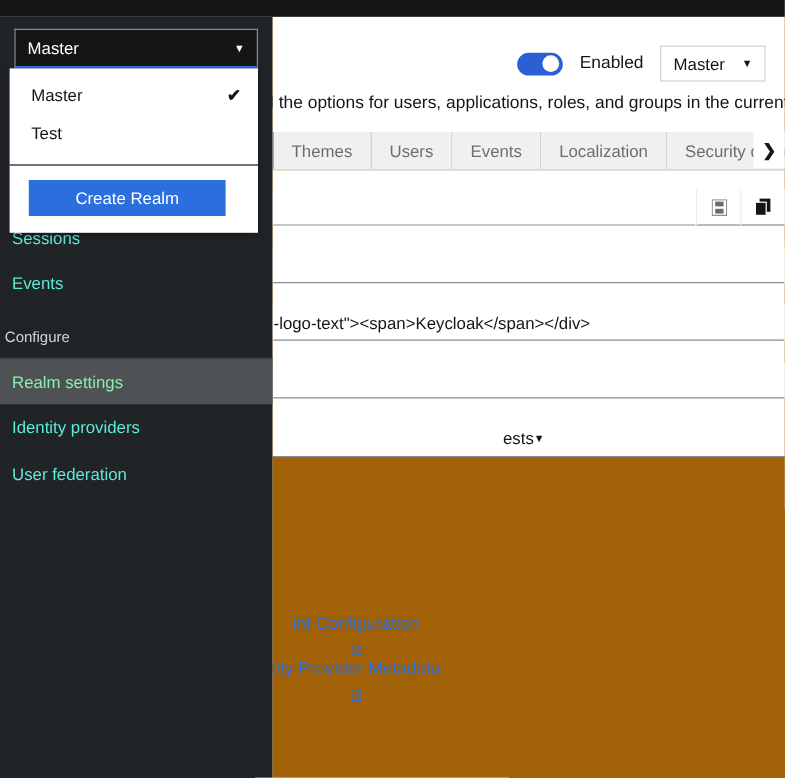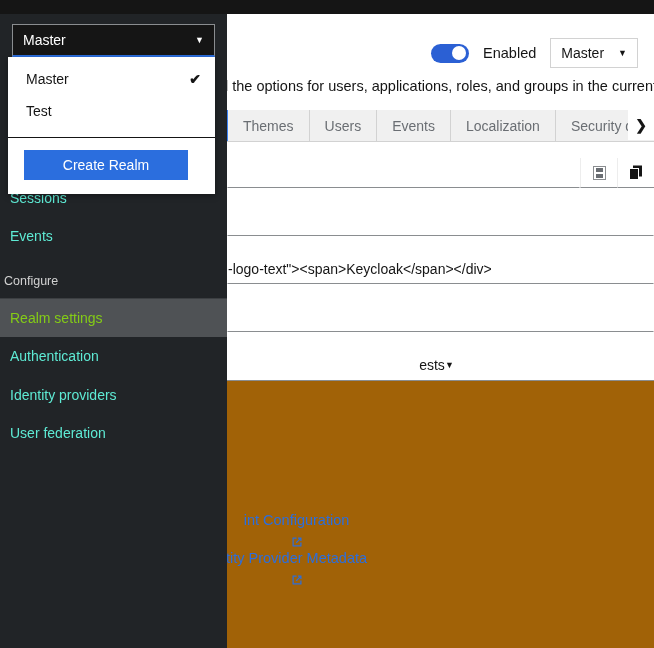--- a/index.html
+++ b/index.html
@@ -69,21 +69,21 @@
     display: flex;
     align-items: center;
     padding-left: 10px;
     color: #5eead4;
     font-size: 14px;
     cursor: pointer;
     box-sizing: border-box;
   }
   .nav-item.active {
     background: #4f5255;
-    color: #84cc16;
+    color: #86efac;
   }
   .nav-section-title {
     color: #d2d2d2;
     font-size: 12.5px;
     padding-left: 4px;
     height: 34px;
     display: flex;
     align-items: center;
     box-sizing: border-box;
   }
@@ -452,23 +452,20 @@
   <div class="nav-gap"></div>
 
   <div class="nav-section-title">Configure</div>
   <div class="nav-divider"></div>
 
   <div class="nav-list" style="margin-top:0">
     <div class="nav-item active">
       <span>Realm settings</span>
     </div>
     <div class="nav-item">
-      <span>Authentication</span>
-    </div>
-    <div class="nav-item">
       <span>Identity providers</span>
     </div>
     <div class="nav-item">
       <span>User federation</span>
     </div>
   </div>
 </div>
 
 <div id="realm-menu">
   <div class="realm-menu-items">

